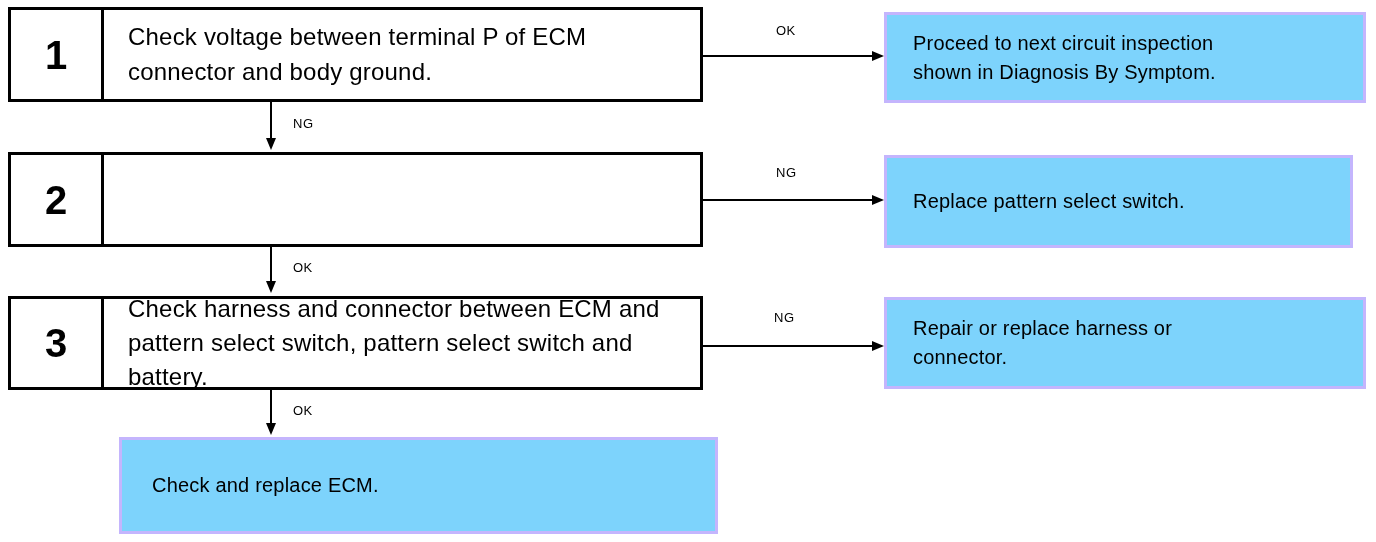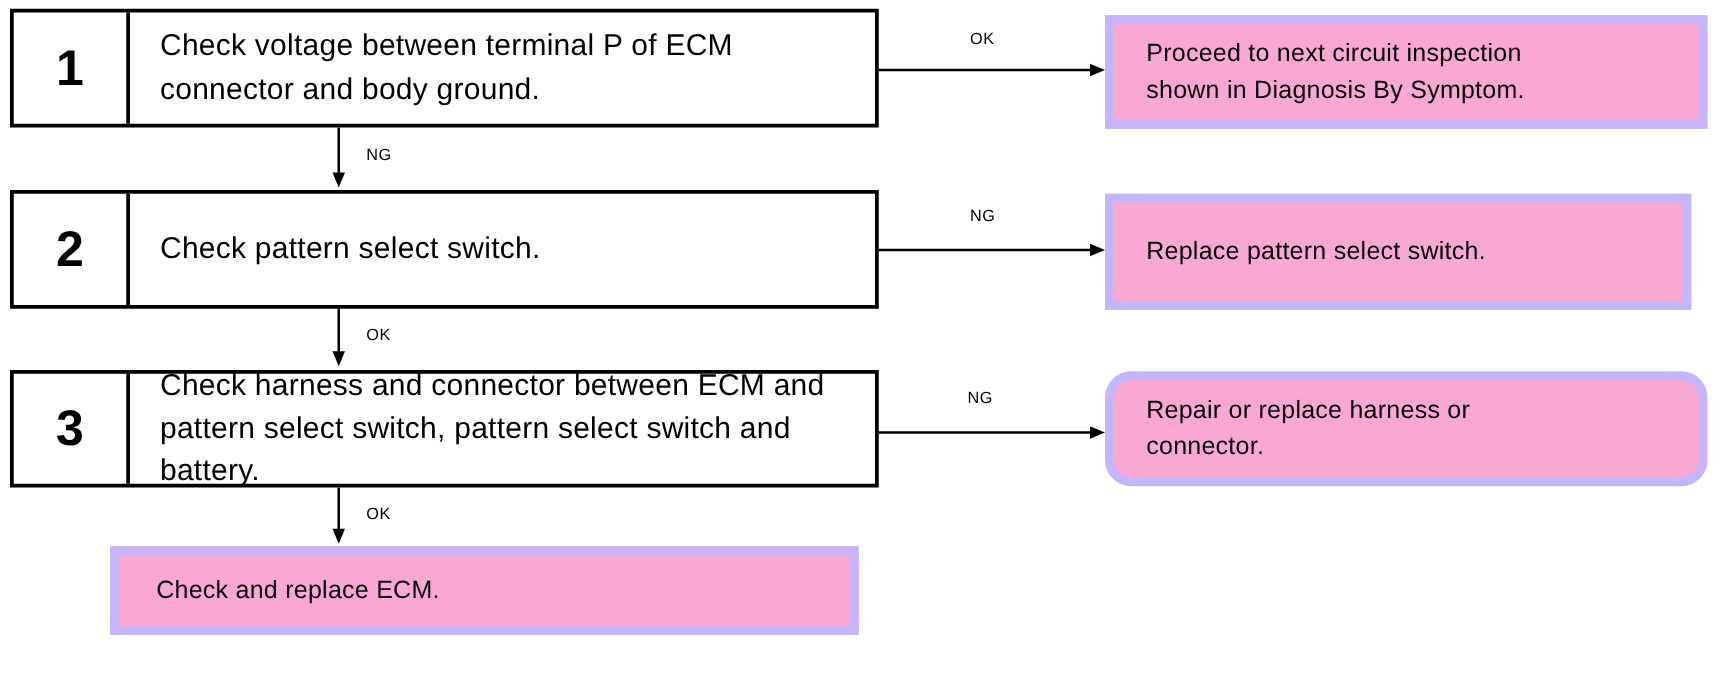--- a/index.html
+++ b/index.html
@@ -44,22 +44,22 @@
   }
   .body-text {
     font-size: 24px;
     line-height: 1.42;
     letter-spacing: 0.2px;
     white-space: pre-line;
   }
   .result-box {
     position: absolute;
     box-sizing: border-box;
-    border: 7px solid #c4b5fd;
-    background: #f9a8d4;
+    border: 3px solid #c4b5fd;
+    background: #7dd3fc;
     display: flex;
     align-items: center;
     padding-left: 26px;
   }
   .result-text {
     font-size: 20px;
     line-height: 1.45;
     letter-spacing: 0.2px;
     white-space: pre-line;
   }
@@ -118,23 +118,20 @@
     <span class="result-text">Proceed to next circuit inspection
 shown in Diagnosis By Symptom.</span>
   </div>
 
   <div class="v-line" style="left:270px; top:102px; height:38px;"></div>
   <div class="arrow-down" style="left:266px; top:138px;"></div>
   <div class="edge-label" style="left:293px; top:117px;">NG</div>
 
   <div class="node" style="left:8px; top:152px; width:695px; height:95px;">
     <div class="num-cell">2</div>
-    <div class="body-cell">
-      <span class="body-text">Check pattern select switch.</span>
-    </div>
   </div>
 
   <div class="h-line" style="left:703px; top:199px; width:172px;"></div>
   <div class="arrow-right" style="left:872px; top:195px;"></div>
   <div class="edge-label" style="left:776px; top:166px;">NG</div>
 
   <div class="result-box" style="left:884px; top:155px; width:469px; height:93px;">
     <span class="result-text">Replace pattern select switch.</span>
   </div>
 
@@ -148,26 +145,26 @@
       <span class="body-text">Check harness and connector between ECM and
 pattern select switch, pattern select switch and
 battery.</span>
     </div>
   </div>
 
   <div class="h-line" style="left:703px; top:345px; width:172px;"></div>
   <div class="arrow-right" style="left:872px; top:341px;"></div>
   <div class="edge-label" style="left:774px; top:311px;">NG</div>
 
-  <div class="result-box" style="left:884px; top:297px; width:482px; height:92px;border-radius:21px;">
+  <div class="result-box" style="left:884px; top:297px; width:482px; height:92px;">
     <span class="result-text">Repair or replace harness or
 connector.</span>
   </div>
 
   <div class="v-line" style="left:270px; top:390px; height:35px;"></div>
   <div class="arrow-down" style="left:266px; top:423px;"></div>
   <div class="edge-label" style="left:293px; top:404px;">OK</div>
 
-  <div class="result-box" style="left:88px; top:437px; width:599px; height:71px; padding-left:30px;">
+  <div class="result-box" style="left:119px; top:437px; width:599px; height:97px; padding-left:30px;">
     <span class="result-text">Check and replace ECM.</span>
   </div>
 
 </div>
 
 </body></html>

